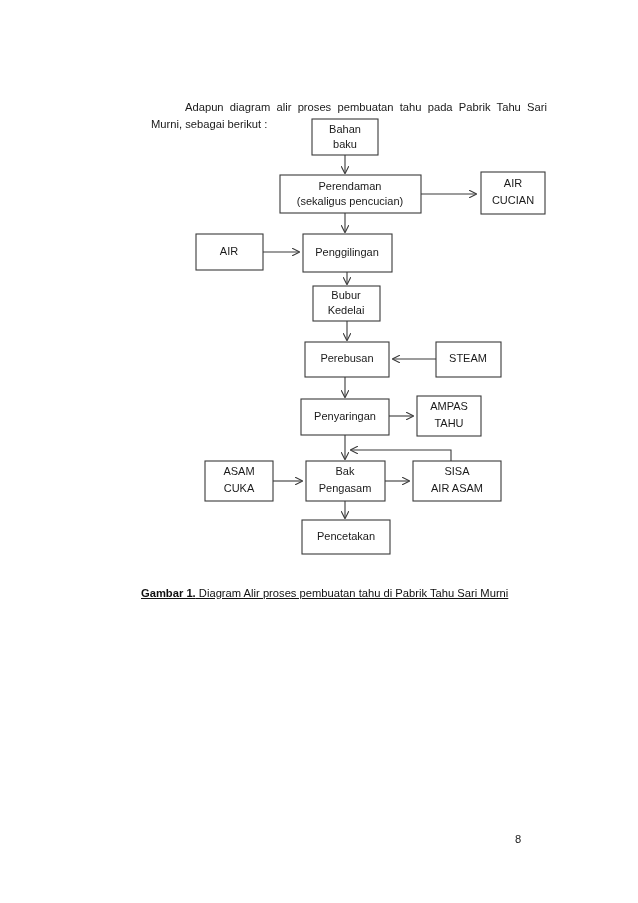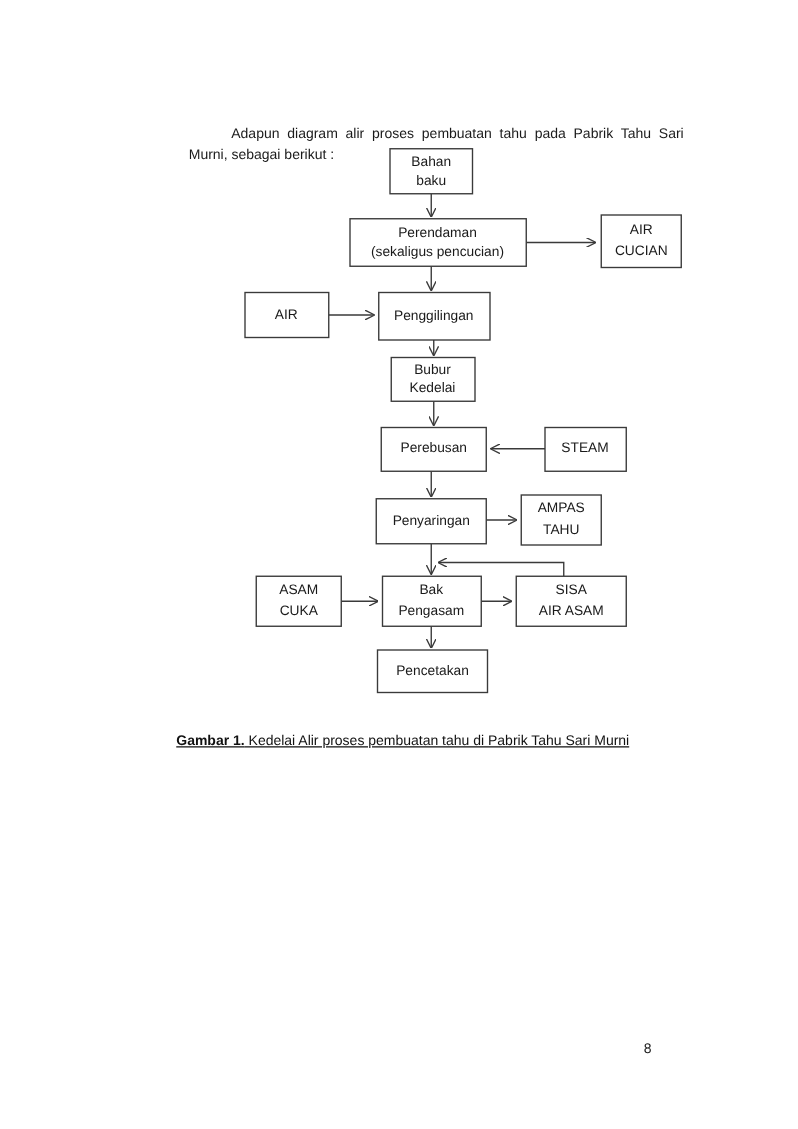--- a/index.html
+++ b/index.html
@@ -207,17 +207,17 @@
         <text class="lbl" x="447" y="379">AIR ASAM</text>
       </g>
 
       <g>
         <rect class="bx" x="292" y="410" width="88" height="34"></rect>
         <text class="lbl" x="336" y="427">Pencetakan</text>
       </g>
     </svg>
   </div>
 
-  <div class="caption"><b>Gambar 1.</b><span> Kedelai Alir proses pembuatan tahu di Pabrik Tahu Sari Murni</span></div>
+  <div class="caption"><b>Gambar 1.</b><span> Diagram Alir proses pembuatan tahu di Pabrik Tahu Sari Murni</span></div>
 
   <div class="page-number">8</div>
 
 </div>
 
 </body></html>

